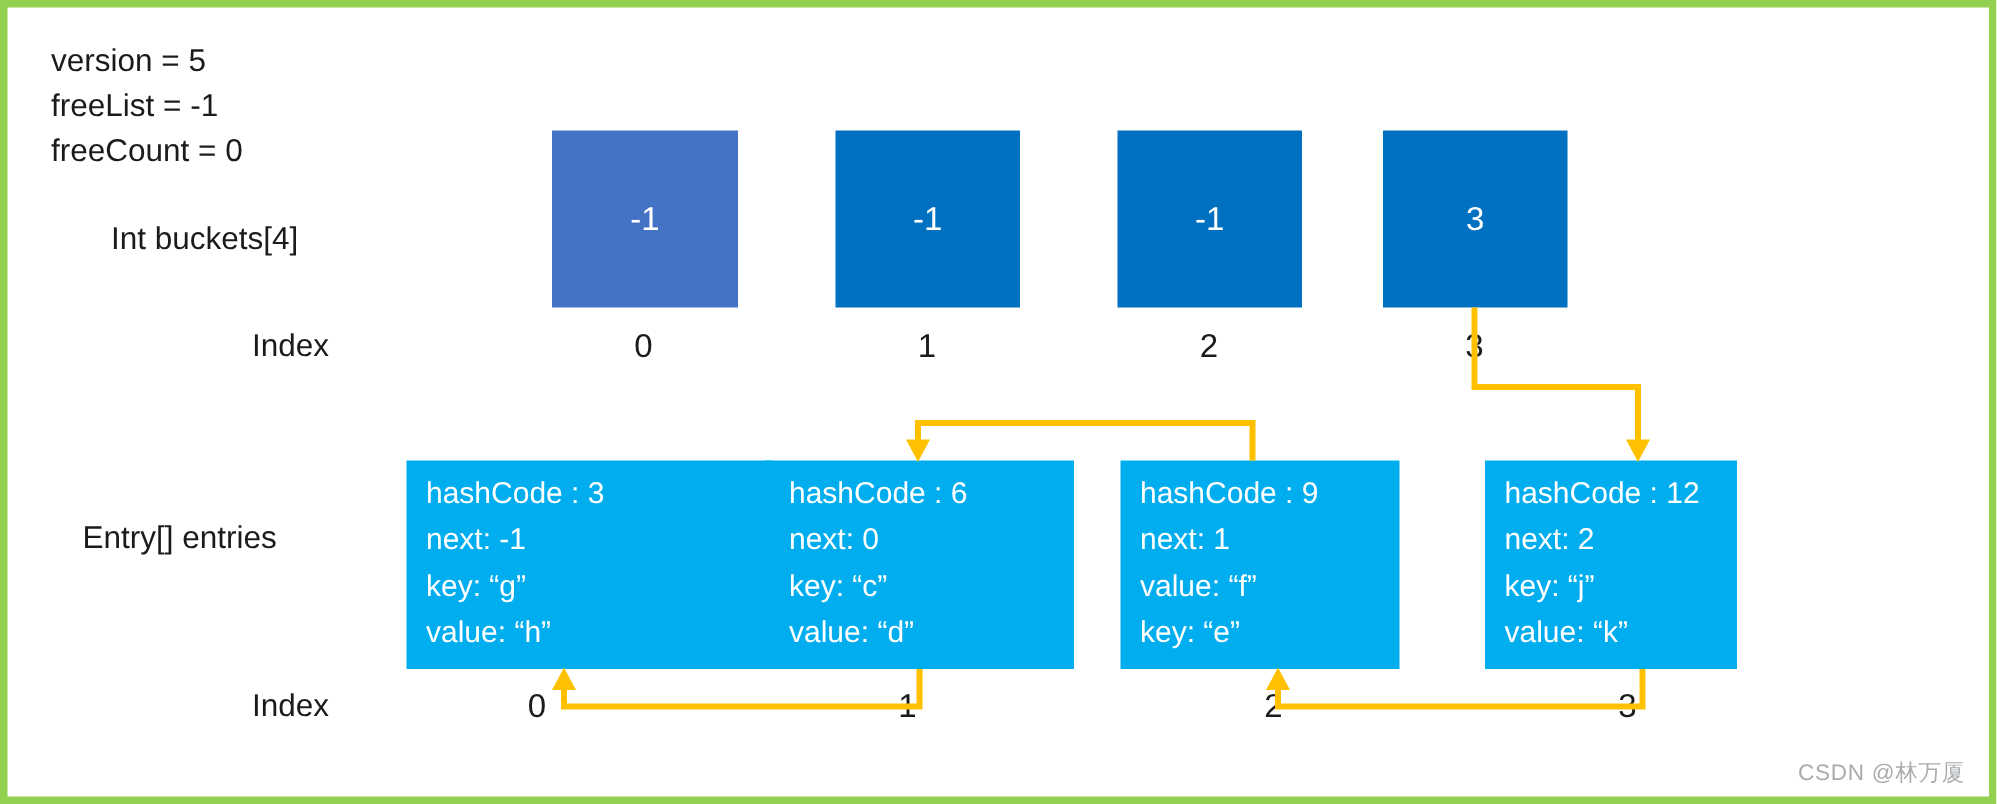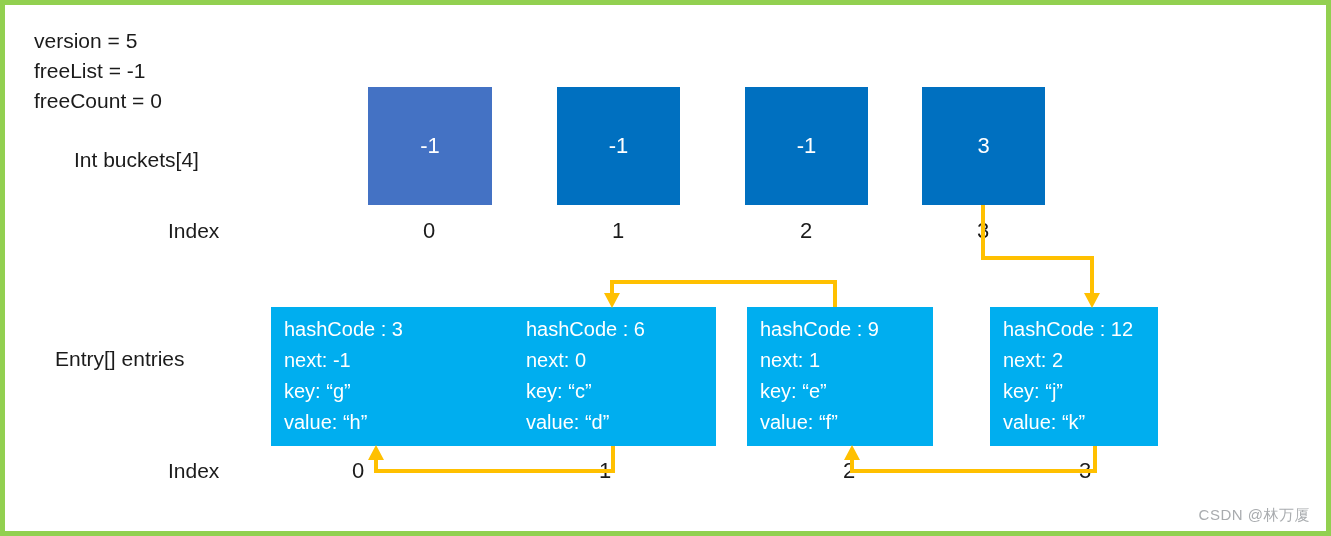--- a/index.html
+++ b/index.html
@@ -138,22 +138,22 @@
   </div>
   <div class="entry e1" style="background-color: rgb(0, 174, 239);">
     <div>hashCode : 6</div>
     <div>next: 0</div>
     <div>key: “c”</div>
     <div>value: “d”</div>
   </div>
   <div class="entry e2" style="background-color: rgb(0, 174, 239);">
     <div>hashCode : 9</div>
     <div>next: 1</div>
+    <div>value: “f”</div>
     <div>key: “e”</div>
-    <div>value: “f”</div>
   </div>
   <div class="entry e3" style="background-color: rgb(0, 174, 239);">
     <div>hashCode : 12</div>
     <div>next: 2</div>
     <div>key: “j”</div>
     <div>value: “k”</div>
   </div>
 
   <div class="idx idx-bottom ib0">0</div>
   <div class="idx idx-bottom ib1">1</div>

